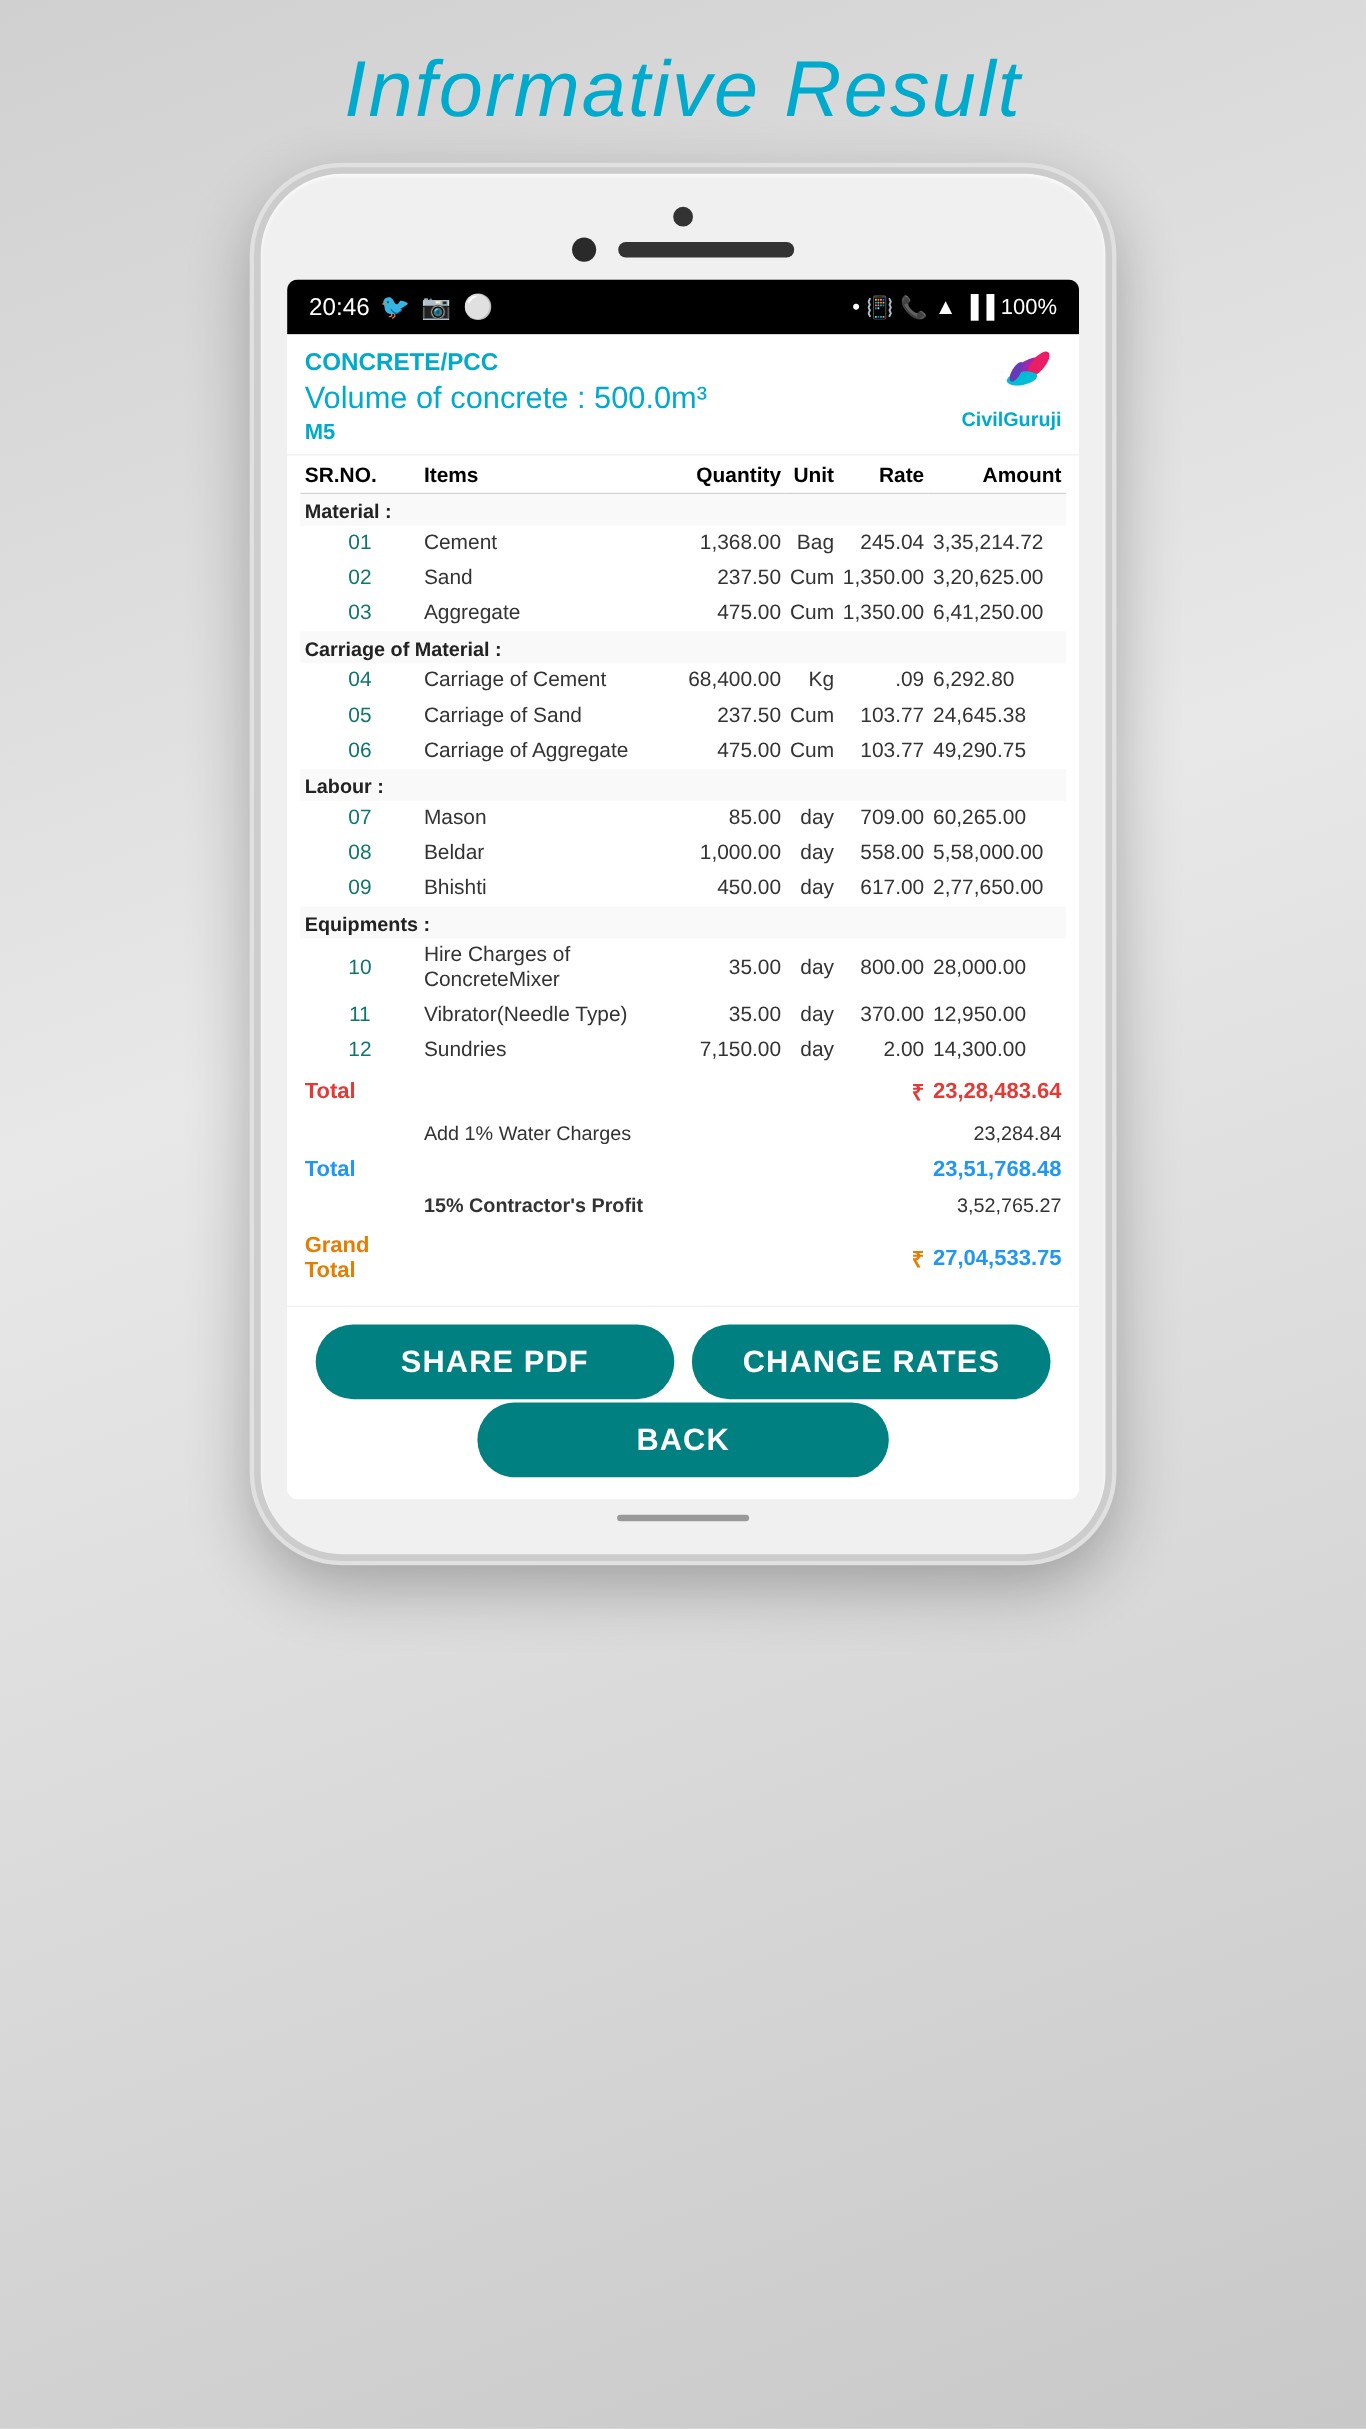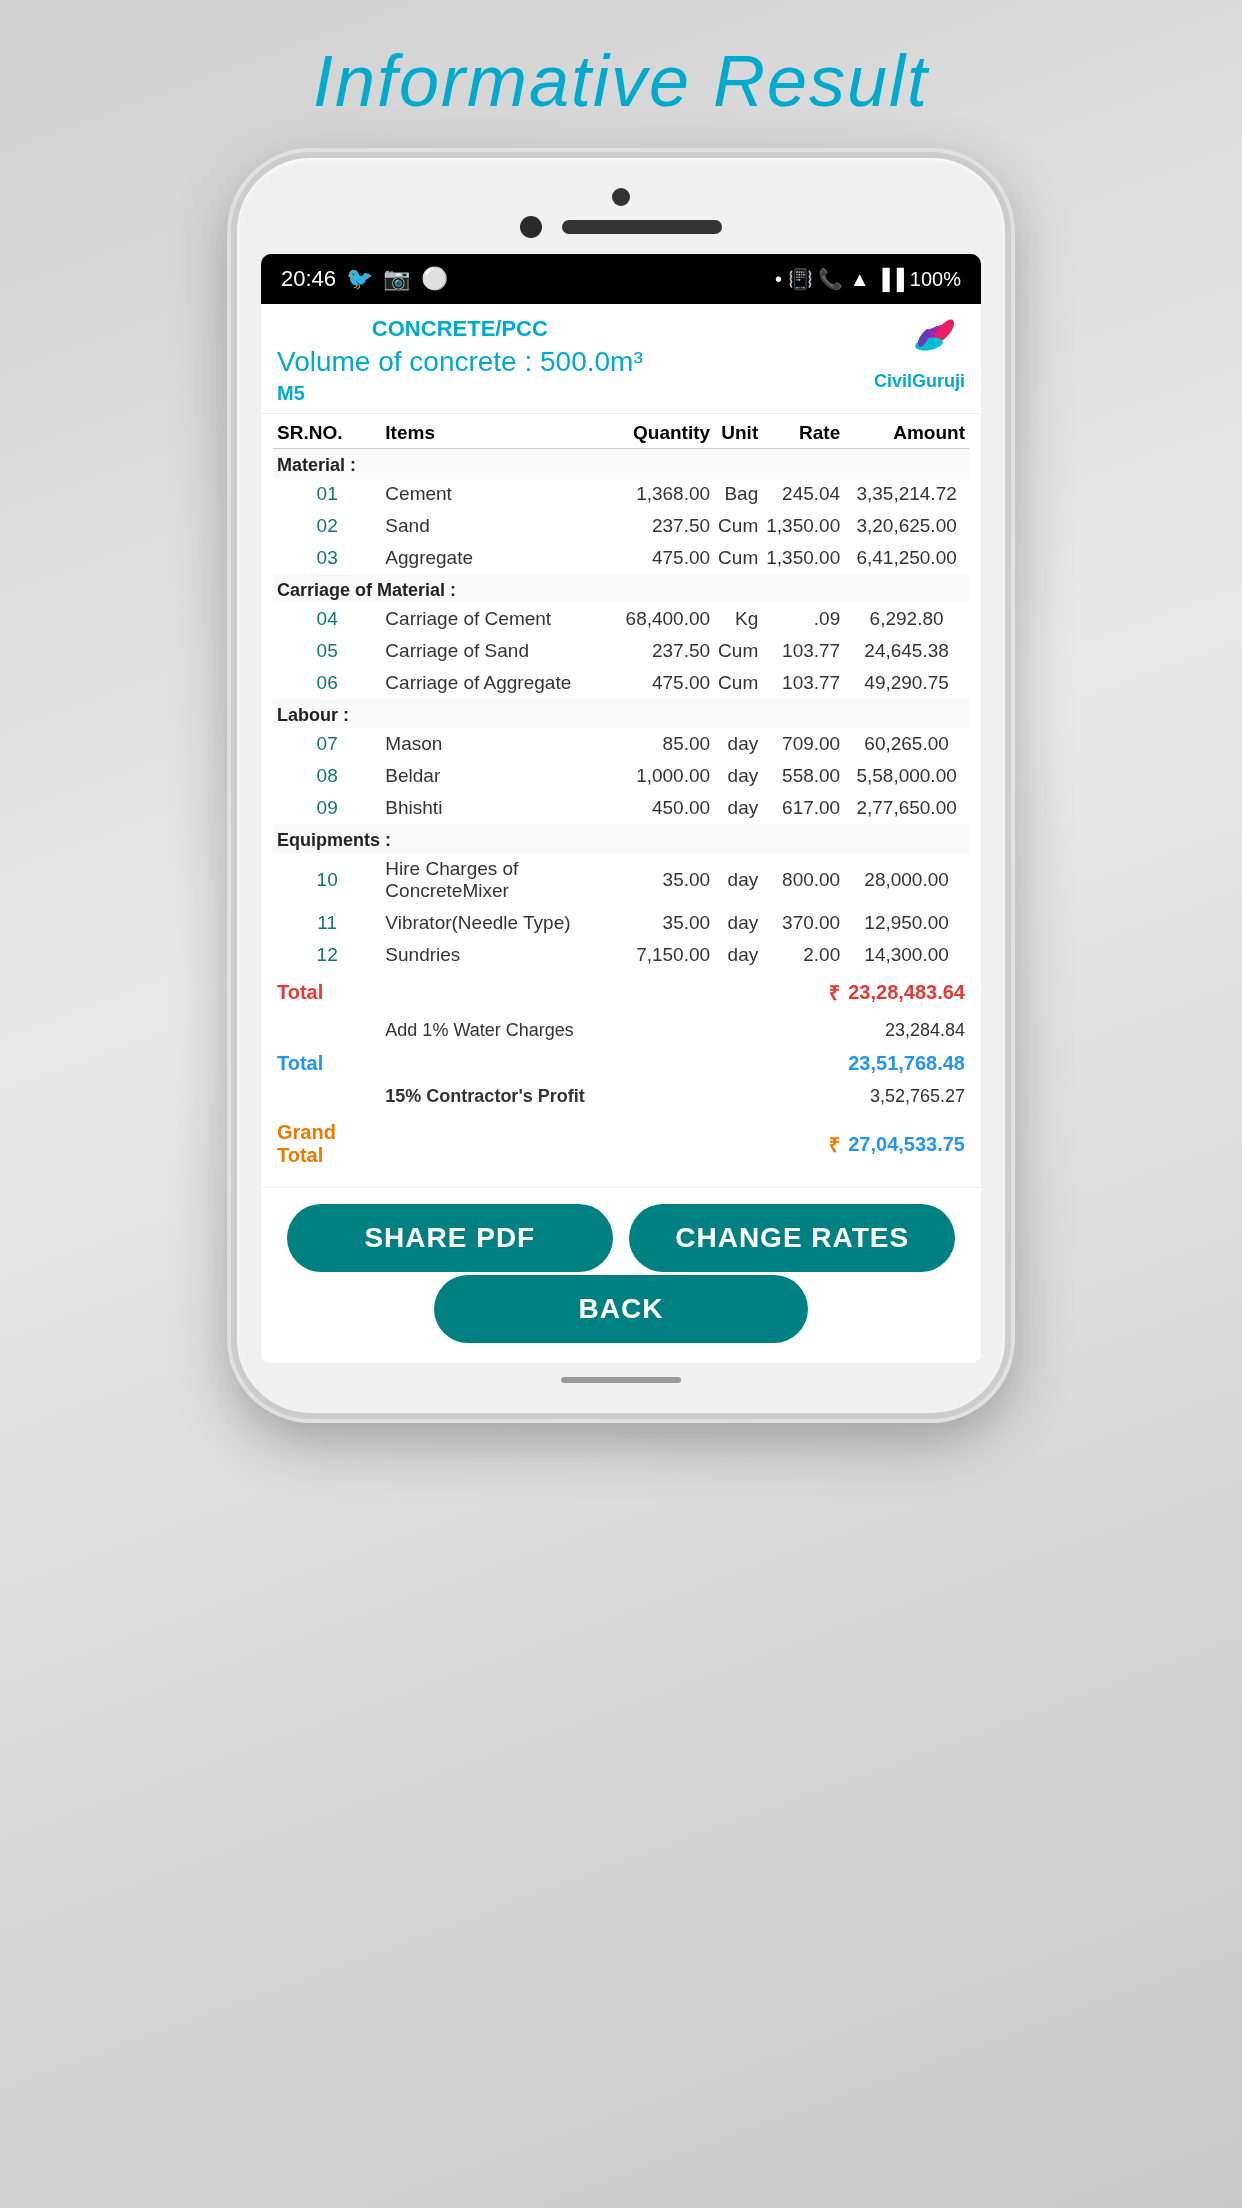--- a/index.html
+++ b/index.html
@@ -98,21 +98,21 @@
     
     .app-header {
       background: #fff;
       padding: 12px 16px 8px 16px;
       display: flex;
       justify-content: space-between;
       align-items: flex-start;
       border-bottom: 1px solid #eee;
     }
     .header-left { display: flex; flex-direction: column; gap: 4px; }
-    .header-title { color: #00aacc; font-size: 22px; font-weight: bold; text-align: center; }
+    .header-title { color: #00aacc; font-size: 22px; font-weight: bold; }
     .header-subtitle { color: #00aacc; font-size: 28px; }
     .header-grade { color: #00aacc; font-size: 20px; font-weight: bold; }
 
     
     .logo-area {
       display: flex;
       flex-direction: column;
       align-items: center;
     }
     .logo-svg { width: 80px; height: 55px; }
@@ -152,21 +152,21 @@
     }
     tbody tr.data-row td {
       padding: 5px 4px;
       color: #333;
     }
     tbody tr.data-row td:nth-child(1) { text-align: center; color: #0f766e; }
     tbody tr.data-row td:nth-child(2) { text-align: left; }
     tbody tr.data-row td:nth-child(3) { text-align: right; }
     tbody tr.data-row td:nth-child(4) { text-align: right; }
     tbody tr.data-row td:nth-child(5) { text-align: right; }
-    tbody tr.data-row td:nth-child(6) { text-align: center; }
+    tbody tr.data-row td:nth-child(6) { text-align: left; }
 
     .total-row td {
       padding: 8px 4px;
       font-weight: bold;
     }
     .total-label { color: #e53935; font-size: 20px; }
     .total-rupee { color: #e53935; font-size: 20px; text-align: right; }
     .total-amount { color: #e53935; font-size: 20px; text-align: right; }
 
     .subtotal-row td { padding: 6px 4px; font-size: 18px; color: #333; }

